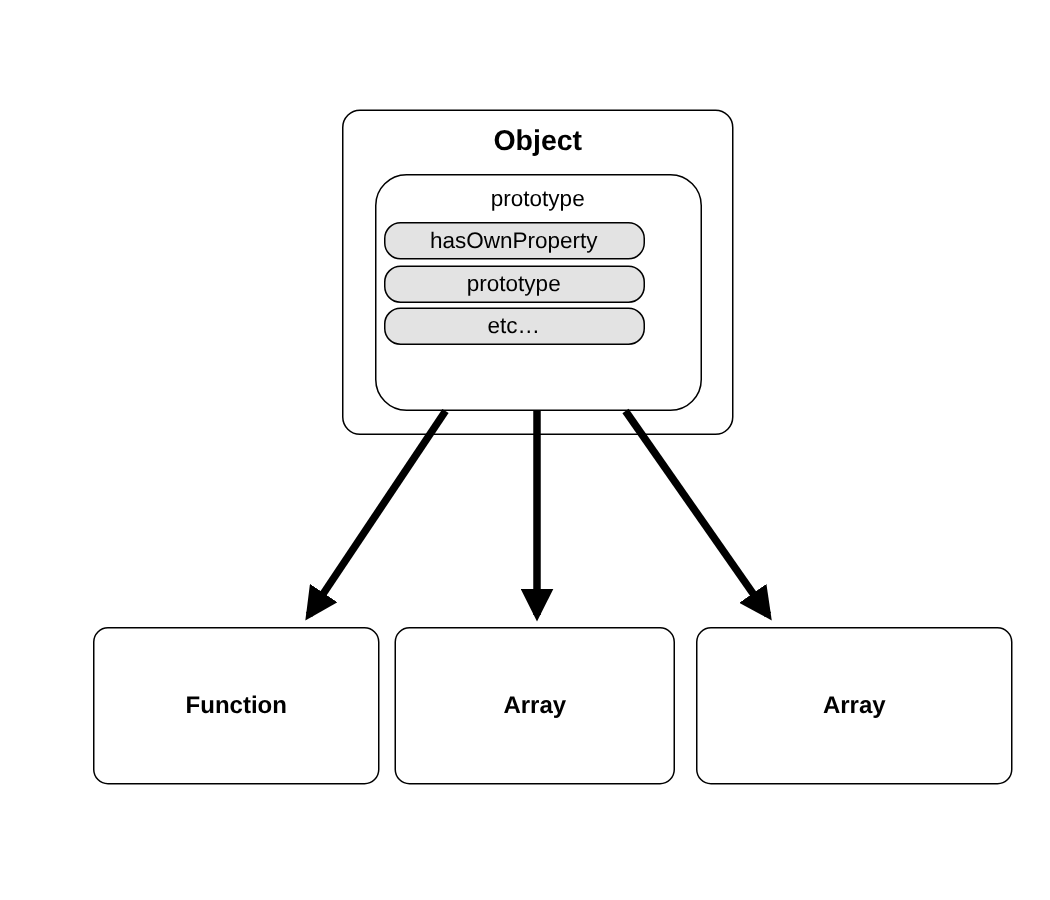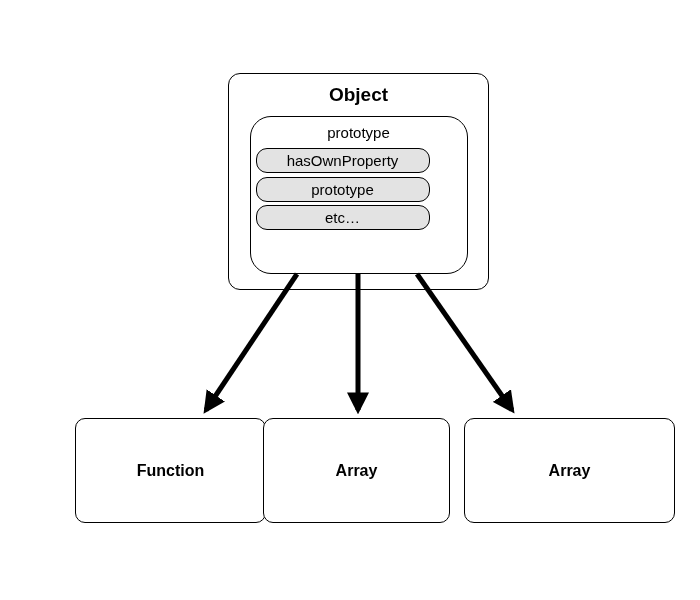--- a/index.html
+++ b/index.html
@@ -90,21 +90,21 @@
     top: 418px;
     height: 105px;
     border-radius: 10px;
     border-width: 1.3px;
     display: flex;
     align-items: center;
     justify-content: center;
     font-weight: bold;
     font-size: 16px;
   }
-  #child-function { left: 75px;  width: 191px; align-items: center; }
+  #child-function { left: 62px;  width: 191px; align-items: center; }
   #child-string   { left: 263px; width: 187px; }
   #child-array    { left: 464px; width: 211px; }
   
   svg.arrows {
     position: absolute;
     inset: 0;
     pointer-events: none;
   }
   svg.arrows line {
     stroke: var(--arrow, #000000);

